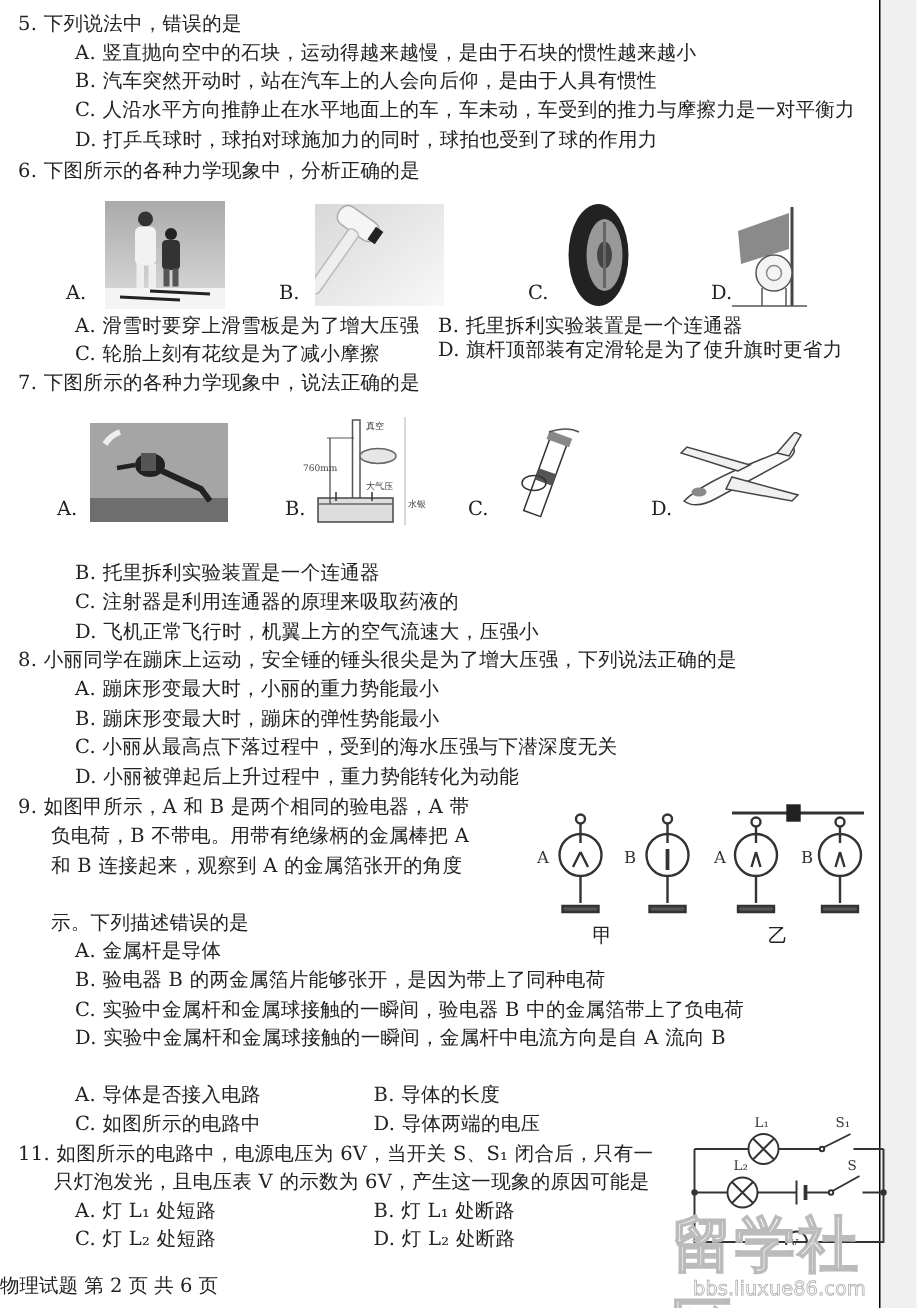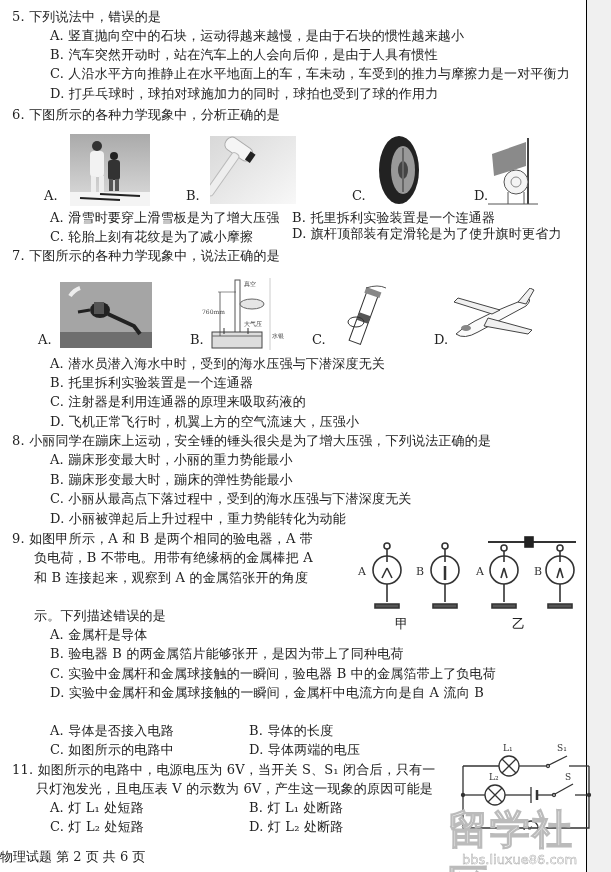--- a/index.html
+++ b/index.html
@@ -124,21 +124,20 @@
     <ellipse cx="22" cy="38" rx="8" ry="5" fill="none" stroke="#333"></ellipse>
   </svg>
   <div class="lbl" style="left:434px;top:332px">D.</div>
   <svg class="fig" style="left:448px;top:288px" width="96" height="56">
     <path d="M8 46 Q20 34 60 18 L80 10 Q84 12 78 18 L30 44 Q16 52 8 46 Z" fill="#fafafa" stroke="#444"></path>
     <path d="M40 30 L84 42 L80 46 L36 38 Z" fill="#f0f0f0" stroke="#444"></path>
     <path d="M44 26 L6 14 L10 10 L52 22 Z" fill="#f0f0f0" stroke="#444"></path>
     <path d="M70 14 L82 0 L86 2 L78 16 Z" fill="#f0f0f0" stroke="#444"></path>
     <ellipse cx="18" cy="40" rx="5" ry="3" fill="#888"></ellipse>
   </svg>
-  <div class="line opt" style="top:356px">A.  潜水员潜入海水中时，受到的海水压强与下潜深度无关</div>
   <div class="line opt" style="top:375px">B.  托里拆利实验装置是一个连通器</div>
   <div class="line opt" style="top:394px">C.  注射器是利用连通器的原理来吸取药液的</div>
   <div class="line opt" style="top:414px">D.  飞机正常飞行时，机翼上方的空气流速大，压强小</div>
 
   <div class="line q" style="top:433px"><span>8.</span> <span>小丽同学在蹦床上运动，安全锤的锤头很尖是为了增大压强，下列说法正确的是</span></div>
   <div class="line opt" style="top:452px">A.  蹦床形变最大时，小丽的重力势能最小</div>
   <div class="line opt" style="top:472px">B.  蹦床形变最大时，蹦床的弹性势能最小</div>
   <div class="line opt" style="top:491px">C.  小丽从最高点下落过程中，受到的海水压强与下潜深度无关</div>
   <div class="line opt" style="top:511px">D.  小丽被弹起后上升过程中，重力势能转化为动能</div>
 

